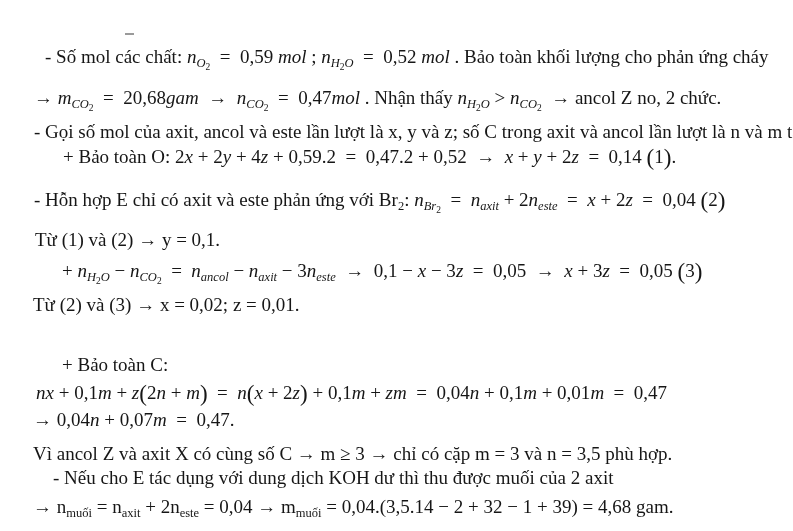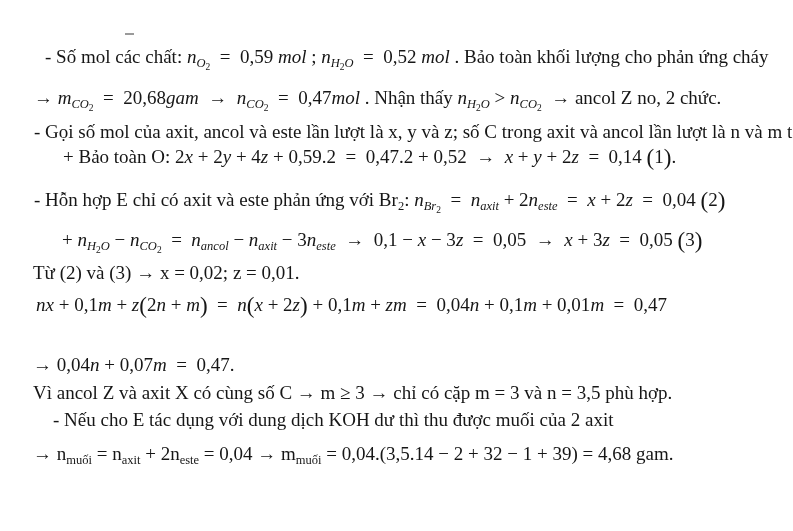--- a/index.html
+++ b/index.html
@@ -59,21 +59,23 @@
 <body>
 
 <main>
   <span class="artifact-dash"></span>
   <div class="doc">
       <p class="line" style="padding-left: 45px;"><span class="seg-t">- Số mol các chất: </span><span class="seg-i">n</span><span class="seg-isub">O</span><span class="seg-ss">2</span><span class="seg-t">  =  0,59 </span><span class="seg-i">mol</span><span class="seg-t"> ; </span><span class="seg-i">n</span><span class="seg-isub">H</span><span class="seg-ss">2</span><span class="seg-isub">O</span><span class="seg-t">  =  0,52 </span><span class="seg-i">mol</span><span class="seg-t"> . Bảo toàn khối lượng cho phản ứng cháy</span></p>
       <p class="line" style="padding-left: 34px;"><span class="seg-t">→ </span><span class="seg-i">m</span><span class="seg-isub">CO</span><span class="seg-ss">2</span><span class="seg-t">  =  20,68</span><span class="seg-i">gam</span><span class="seg-t">  →  </span><span class="seg-i">n</span><span class="seg-isub">CO</span><span class="seg-ss">2</span><span class="seg-t">  =  0,47</span><span class="seg-i">mol</span><span class="seg-t"> . Nhận thấy </span><span class="seg-i">n</span><span class="seg-isub">H</span><span class="seg-ss">2</span><span class="seg-isub">O</span><span class="seg-t"> &gt; </span><span class="seg-i">n</span><span class="seg-isub">CO</span><span class="seg-ss">2</span><span class="seg-t">  → ancol Z no, 2 chức.</span></p>
       <p class="line" style="padding-left: 34px;"><span class="seg-t">- Gọi số mol của axit, ancol và este lần lượt là x, y và z; số C trong axit và ancol lần lượt là n và m ta</span></p>
       <p class="line" style="padding-left: 63px;"><span class="seg-t">+ Bảo toàn O: 2</span><span class="seg-i">x</span><span class="seg-t"> + 2</span><span class="seg-i">y</span><span class="seg-t"> + 4</span><span class="seg-i">z</span><span class="seg-t"> + 0,59.2  =  0,47.2 + 0,52  →  </span><span class="seg-i">x</span><span class="seg-t"> + </span><span class="seg-i">y</span><span class="seg-t"> + 2</span><span class="seg-i">z</span><span class="seg-t">  =  0,14 </span><span class="seg-bp">(</span><span class="seg-t">1</span><span class="seg-bp">)</span><span class="seg-t">.</span></p>
       <p class="line" style="padding-left: 34px;"><span class="seg-t">- Hỗn hợp E chỉ có axit và este phản ứng với Br</span><span class="seg-sub">2</span><span class="seg-t">: </span><span class="seg-i">n</span><span class="seg-isub">Br</span><span class="seg-ss">2</span><span class="seg-t">  =  </span><span class="seg-i">n</span><span class="seg-isub">axit</span><span class="seg-t"> + 2</span><span class="seg-i">n</span><span class="seg-isub">este</span><span class="seg-t">  =  </span><span class="seg-i">x</span><span class="seg-t"> + 2</span><span class="seg-i">z</span><span class="seg-t">  =  0,04 </span><span class="seg-bp">(</span><span class="seg-t">2</span><span class="seg-bp">)</span></p>
+      <p class="line" style="padding-left: 35px;"><span class="seg-t">Từ (1) và (2) → y = 0,1.</span></p>
       <p class="line" style="padding-left: 62px;"><span class="seg-t">+ </span><span class="seg-i">n</span><span class="seg-isub">H</span><span class="seg-ss">2</span><span class="seg-isub">O</span><span class="seg-t"> − </span><span class="seg-i">n</span><span class="seg-isub">CO</span><span class="seg-ss">2</span><span class="seg-t">  =  </span><span class="seg-i">n</span><span class="seg-isub">ancol</span><span class="seg-t"> − </span><span class="seg-i">n</span><span class="seg-isub">axit</span><span class="seg-t"> − 3</span><span class="seg-i">n</span><span class="seg-isub">este</span><span class="seg-t">  →  0,1 − </span><span class="seg-i">x</span><span class="seg-t"> − 3</span><span class="seg-i">z</span><span class="seg-t">  =  0,05  →  </span><span class="seg-i">x</span><span class="seg-t"> + 3</span><span class="seg-i">z</span><span class="seg-t">  =  0,05 </span><span class="seg-bp">(</span><span class="seg-t">3</span><span class="seg-bp">)</span></p>
       <p class="line" style="padding-left: 33px;"><span class="seg-t">Từ (2) và (3) → x = 0,02; z = 0,01.</span></p>
+      <p class="line" style="padding-left: 62px;"><span class="seg-t">+ Bảo toàn C:</span></p>
       <p class="line" style="padding-left: 36px;"><span class="seg-i">nx</span><span class="seg-t"> + 0,1</span><span class="seg-i">m</span><span class="seg-t"> + </span><span class="seg-i">z</span><span class="seg-bp">(</span><span class="seg-t">2</span><span class="seg-i">n</span><span class="seg-t"> + </span><span class="seg-i">m</span><span class="seg-bp">)</span><span class="seg-t">  =  </span><span class="seg-i">n</span><span class="seg-bp">(</span><span class="seg-i">x</span><span class="seg-t"> + 2</span><span class="seg-i">z</span><span class="seg-bp">)</span><span class="seg-t"> + 0,1</span><span class="seg-i">m</span><span class="seg-t"> + </span><span class="seg-i">zm</span><span class="seg-t">  =  0,04</span><span class="seg-i">n</span><span class="seg-t"> + 0,1</span><span class="seg-i">m</span><span class="seg-t"> + 0,01</span><span class="seg-i">m</span><span class="seg-t">  =  0,47</span></p>
       <p class="line" style="padding-left: 33px;"><span class="seg-t">→ 0,04</span><span class="seg-i">n</span><span class="seg-t"> + 0,07</span><span class="seg-i">m</span><span class="seg-t">  =  0,47.</span></p>
       <p class="line" style="padding-left: 33px;"><span class="seg-t">Vì ancol Z và axit X có cùng số C → m ≥ 3 → chỉ có cặp m = 3 và n = 3,5 phù hợp.</span></p>
       <p class="line" style="padding-left: 53px;"><span class="seg-t">- Nếu cho E tác dụng với dung dịch KOH dư thì thu được muối của 2 axit</span></p>
       <p class="line" style="padding-left: 33px;"><span class="seg-t">→ n</span><span class="seg-sub">muối</span><span class="seg-t"> = n</span><span class="seg-sub">axit</span><span class="seg-t"> + 2n</span><span class="seg-sub">este</span><span class="seg-t"> = 0,04 → m</span><span class="seg-sub">muối</span><span class="seg-t"> = 0,04.(3,5.14 − 2 + 32 − 1 + 39) = 4,68 gam.</span></p>
     </div>
 </main>
 
 </body></html>

